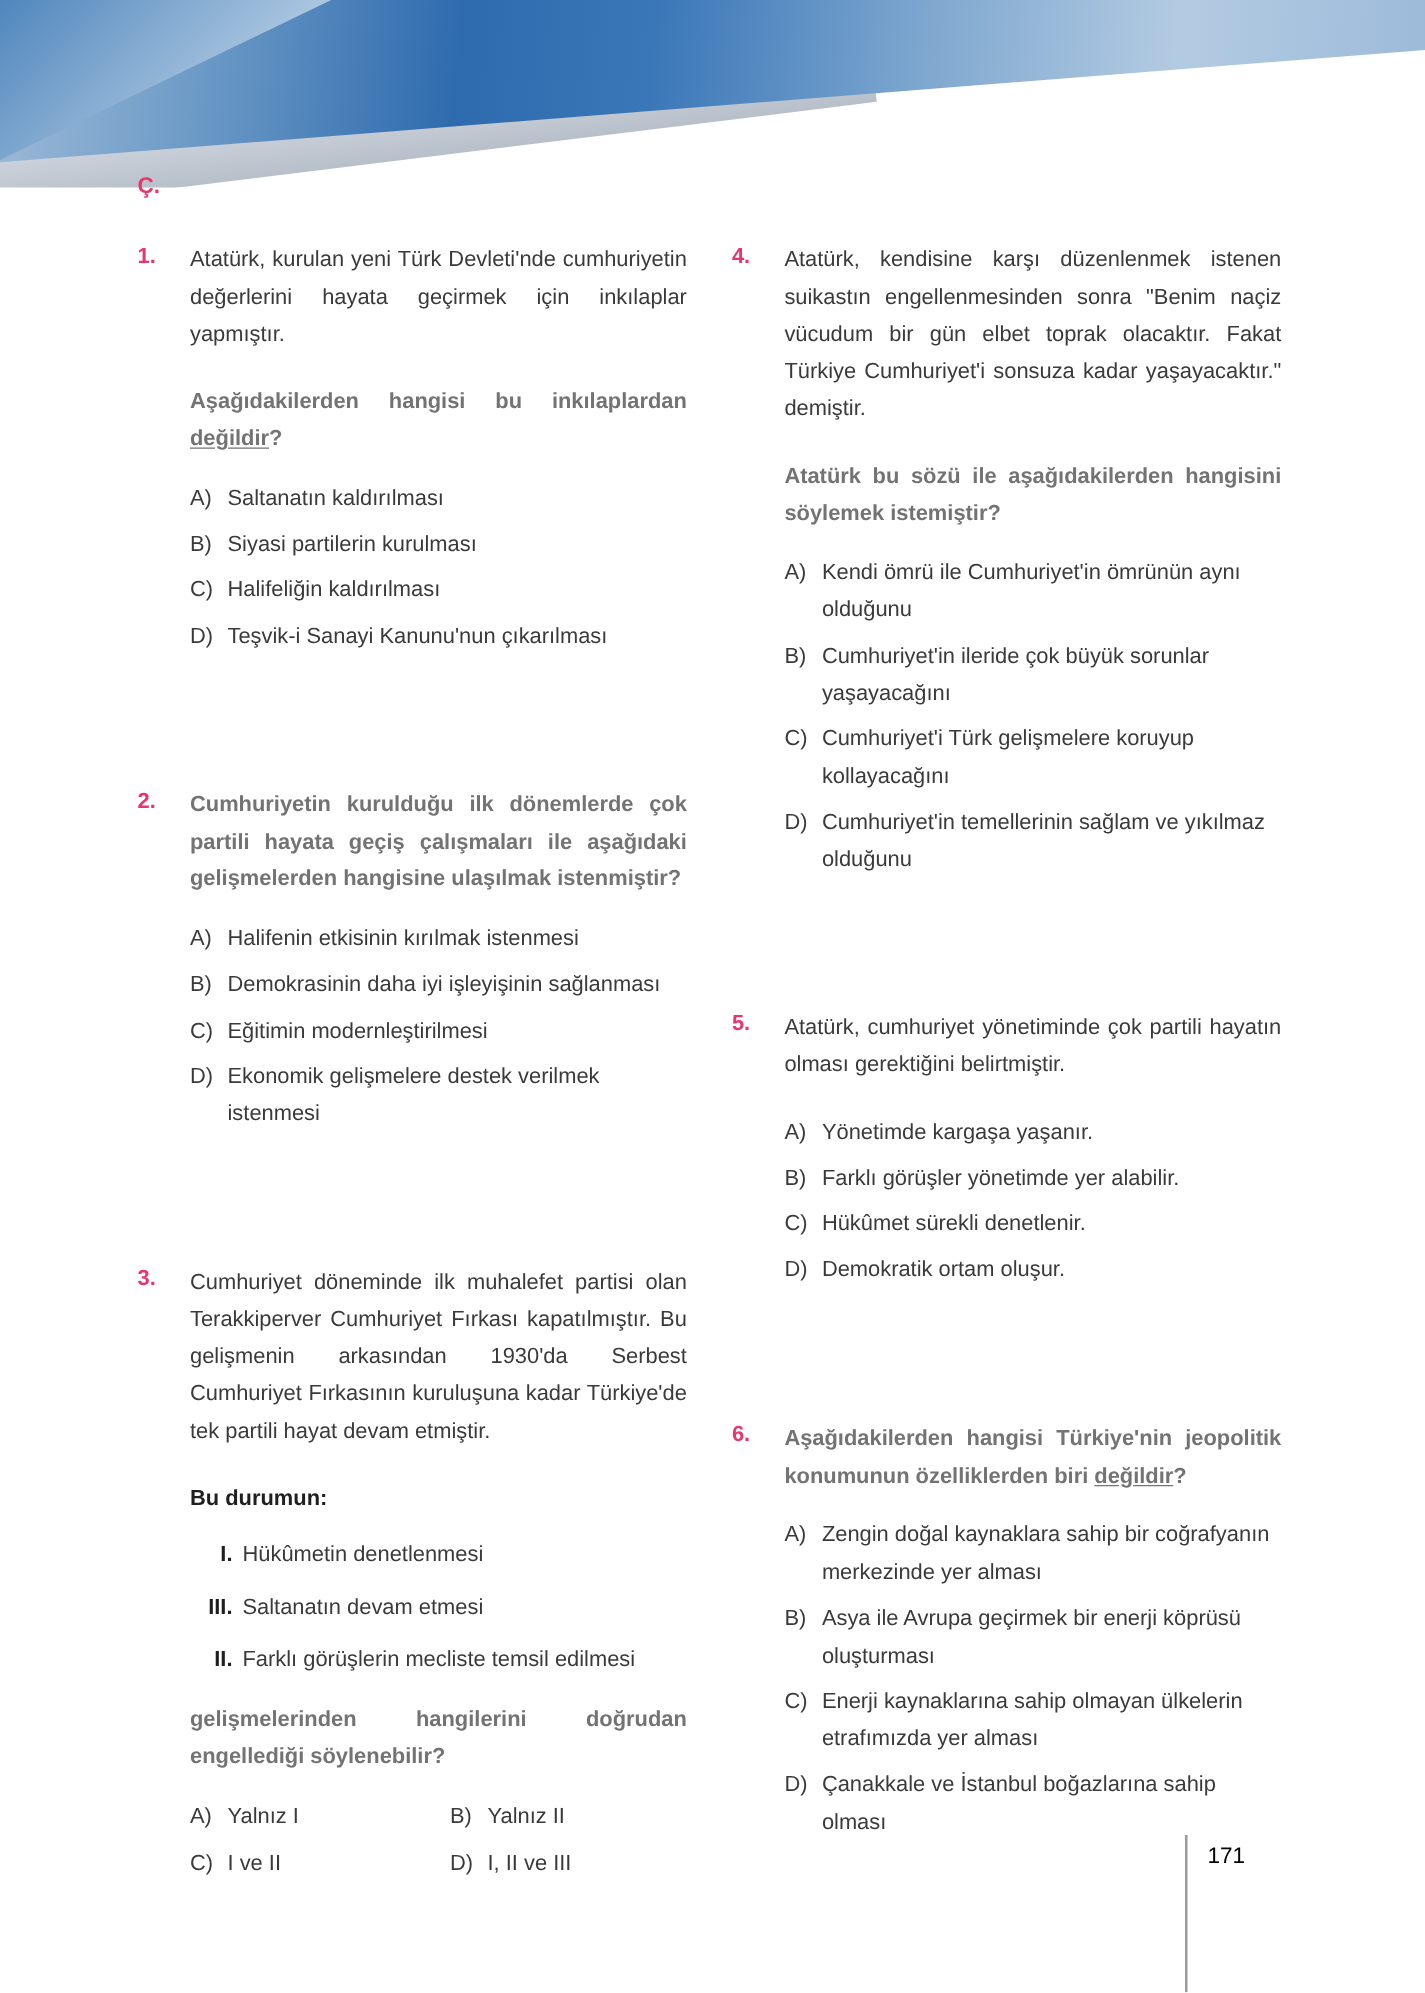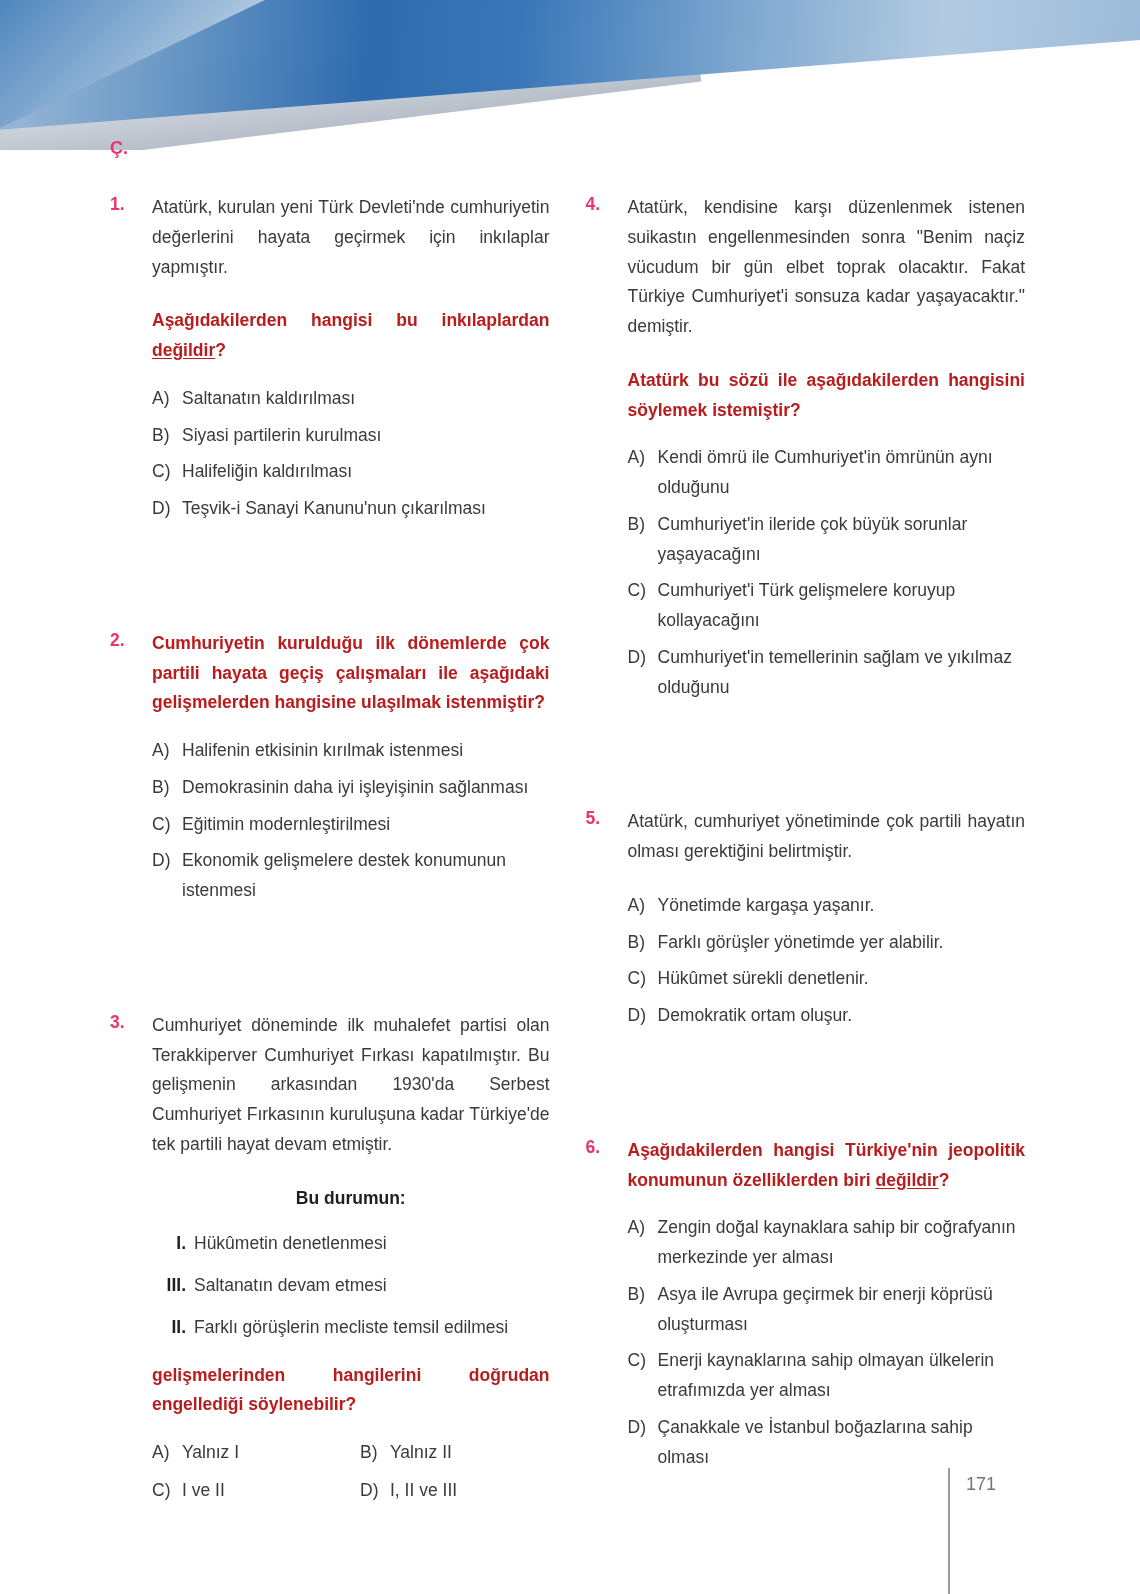--- a/index.html
+++ b/index.html
@@ -33,42 +33,42 @@
   .section-header .text { font-weight:bold; font-size:18px; color:#222; }
 
   .columns { display:flex; gap:36px; }
   .col { width:440px; }
 
   .question { display:flex; margin-bottom:98px; }
   .q-num { width:42px; flex:0 0 42px; font-weight:bold; font-size:17.5px; color:#e8356d; padding-top:1px; }
   .q-body { flex:1; font-size:17.5px; line-height:1.7; }
 
   .stem { margin:0 0 24px 0; text-align:justify; hyphens:auto; }
-  .prompt { margin:0 0 18px 0; font-weight:bold; color:#b91c1c; text-align:justify; hyphens:auto; }
+  .prompt { margin:0 0 18px 0; font-weight:bold; color:#737373; text-align:justify; hyphens:auto; }
   .prompt .u { text-decoration:underline; text-underline-offset:2px; }
-  .subheading { margin:0 0 16px 0; font-weight:bold; color:#1f1f1f;text-align:center; }
+  .subheading { margin:0 0 16px 0; font-weight:bold; color:#1f1f1f; }
 
   .roman-list { margin:0 0 18px 0; }
   .roman-item { display:flex; margin-bottom:12px; }
   .roman-item .numeral { flex:0 0 34px; text-align:right; padding-right:8px; font-weight:bold; color:#1f1f1f; }
 
   .options .option { display:flex; margin-bottom:7px; }
   .options .letter { flex:0 0 30px; }
   .options .otext { flex:1; text-align:left; }
 
   .options-grid { display:grid; grid-template-columns:208px 1fr; row-gap:8px; }
   .options-grid .option { display:flex; }
   .options-grid .letter { flex:0 0 30px; }
 
   
   .pageno-wrap {
     position:absolute; left:948px; top:1468px; height:126px;
     border-left:2px solid #9a9a9a; padding-left:16px;
   }
-  .pageno { font-size:18px; color:#737373; padding-top:6px; }
+  .pageno { font-size:18px; color:#000000; padding-top:6px; }
 </style>
 </head>
 <body>
 
 <div class="page">
 
   <div class="banner">
     <div class="stripe-gray"></div>
     <div class="stripe-main"></div>
     <div class="corner"></div>
@@ -122,21 +122,21 @@
               <div class="option">
                   <span class="letter">B)</span>
                   <span class="otext">Demokrasinin daha iyi işleyişinin sağlanması</span>
                 </div>
               <div class="option">
                   <span class="letter">C)</span>
                   <span class="otext">Eğitimin modernleştirilmesi</span>
                 </div>
               <div class="option">
                   <span class="letter">D)</span>
-                  <span class="otext">Ekonomik gelişmelere destek konumunun istenmesi</span>
+                  <span class="otext">Ekonomik gelişmelere destek verilmek istenmesi</span>
                 </div>
             </div>
           </div>
         </section>
 
         <section class="question">
           <div class="q-num">3.</div>
           <div class="q-body">
             <p class="stem">Cumhuriyet döneminde ilk muhalefet partisi olan Terakkiperver Cumhuriyet Fırkası kapatılmıştır. Bu gelişmenin arkasından 1930'da Serbest Cumhuriyet Fırkasının kuruluşuna kadar Türkiye'de tek partili hayat devam etmiştir.</p>
             <p class="subheading">Bu durumun:</p>

